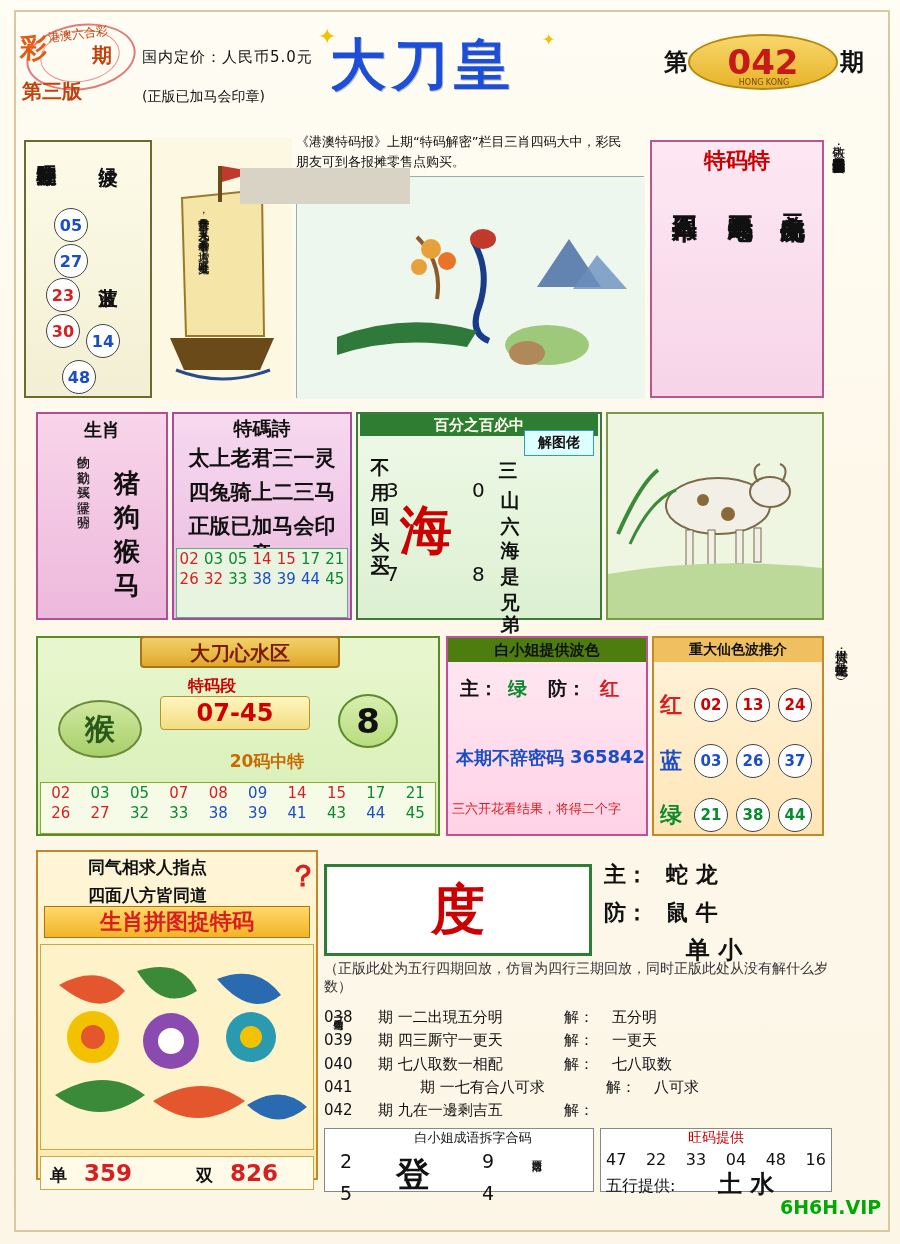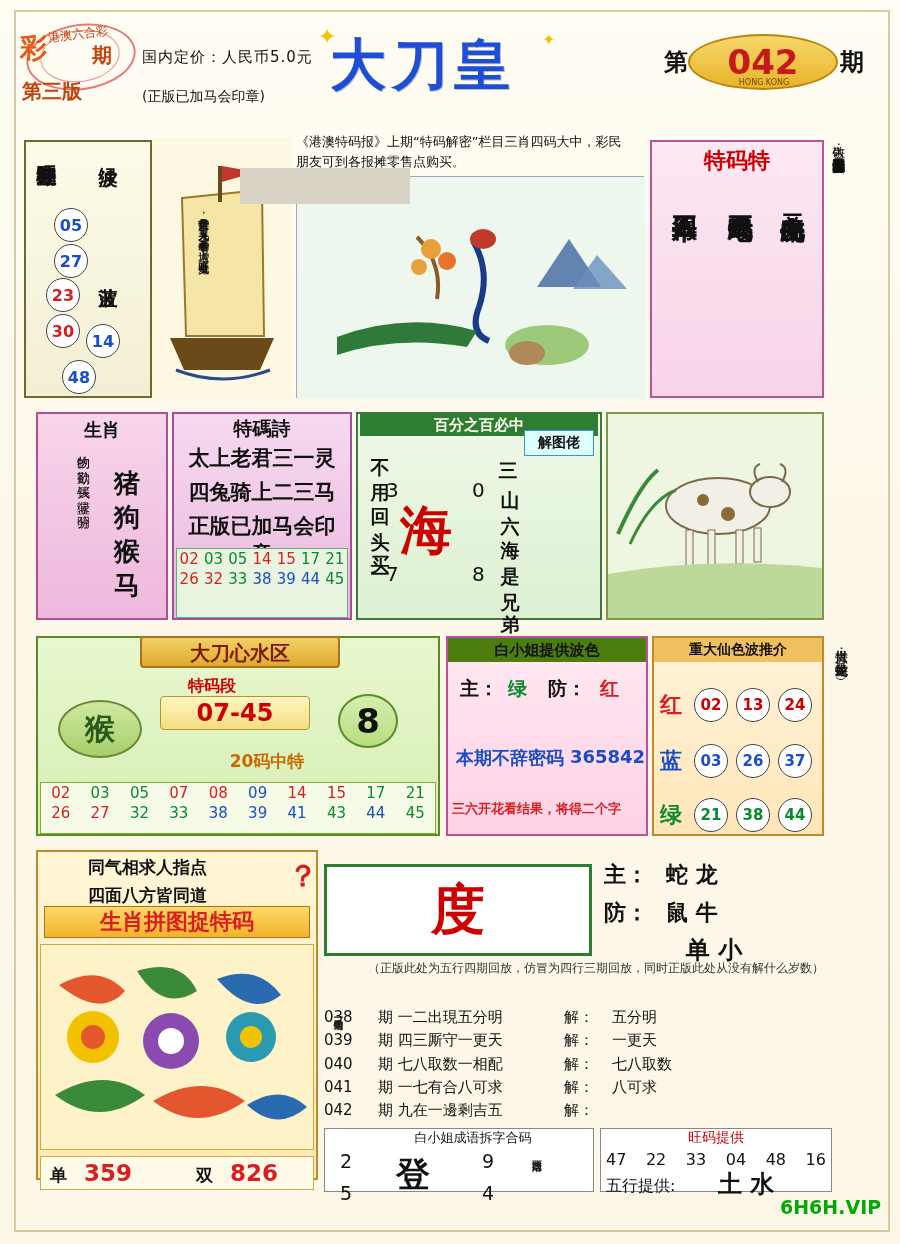--- a/index.html
+++ b/index.html
@@ -104,21 +104,21 @@
   #puz-box{left:36px;top:850px;width:282px;height:330px;
     background:linear-gradient(180deg,#fff6d8,#ffe9b0);border:2px solid #c08a2a;}
   #puz-red{left:44px;top:906px;width:266px;height:32px;
     background:linear-gradient(180deg,#ffd86a,#f2b428);border:1px solid #a8741a;}
   #puz-art{left:40px;top:944px;width:274px;height:206px;
     background:linear-gradient(180deg,#fdf3c8,#f7e6a8);border:1px solid #c9a84a;}
   #dan-shuang{left:40px;top:1156px;width:274px;height:34px;background:#fffbe8;border:1px solid #c9a84a;}
   #du-box{left:324px;top:864px;width:268px;height:92px;background:#fff;border:3px solid #2e7d32;}
   #du{font-size:54px;font-weight:bold;color:#c00;font-family:"DejaVu Serif","Liberation Serif",serif;}
   #zf-box{left:600px;top:850px;width:228px;height:110px;}
-  #note-small{left:324px;top:960px;width:508px;font-size:12px;color:#333;margin-left:44px;}
+  #note-small{left:324px;top:960px;width:508px;font-size:14px;color:#333;}
   #hist{left:324px;top:1006px;width:400px;font-size:15px;line-height:1.55;}
   #hist-side{left:328px;top:1012px;width:16px;font-size:10px;line-height:1.1;}
   #cy-box{left:324px;top:1128px;width:270px;height:64px;background:#fff;border:1px solid #888;}
   #cy-title{left:324px;top:1128px;width:270px;height:20px;font-size:13px;padding-left:28px;}
   #deng{font-size:34px;font-weight:bold;}
   #wm-box{left:600px;top:1128px;width:232px;height:64px;background:#fff;border:1px solid #888;}
   #wm-title{left:600px;top:1128px;width:232px;height:20px;font-size:14px;color:#c00;}
   #watermark{left:780px;top:1196px;font-size:19px;font-weight:bold;color:#0a0;
     text-shadow:1px 1px 0 #fff;}
   table.nums{border-collapse:collapse;width:100%;}
@@ -322,21 +322,21 @@
 </div>
 
 <div class="abs" id="bxj-box"></div>
 <div class="abs ctr" id="bxj-title">白小姐提供波色</div>
 <div class="abs" style="left:460px;top:676px;font-size:19px;font-weight:bold;">主：</div>
 <div class="abs green" style="left:508px;top:676px;font-size:19px;font-weight:bold;">绿</div>
 <div class="abs" style="left:548px;top:676px;font-size:19px;font-weight:bold;">防：</div>
 <div class="abs red" style="left:600px;top:676px;font-size:19px;font-weight:bold;">红</div>
 <div class="abs blue" style="left:456px;top:746px;font-size:18px;font-weight:bold;">本期不辞密码</div>
 <div class="abs blue" style="left:570px;top:746px;font-size:18px;font-weight:bold;">365842</div>
-<div class="abs red" style="left:452px;top:800px;width:194px;font-size:13px;font-weight:bold;">三六开花看结果，将得二个字</div>
+<div class="abs red" style="left:452px;top:800px;width:194px;font-size:13px;">三六开花看结果，将得二个字</div>
 
 <div class="abs" id="tuijian-box"></div>
 <div class="abs ctr" id="tuijian-title">重大仙色波推介</div>
 <div class="abs red" style="left:660px;top:690px;font-size:22px;font-weight:bold;">红</div>
 <div class="abs ball" style="left:694px;top:688px;width:34px;height:34px;font-size:15px;color:#c00;">02</div>
 <div class="abs ball" style="left:736px;top:688px;width:34px;height:34px;font-size:15px;color:#c00;">13</div>
 <div class="abs ball" style="left:778px;top:688px;width:34px;height:34px;font-size:15px;color:#c00;">24</div>
 <div class="abs blue" style="left:660px;top:746px;font-size:22px;font-weight:bold;">蓝</div>
 <div class="abs ball" style="left:694px;top:744px;width:34px;height:34px;font-size:15px;color:#1a4ec4;">03</div>
 <div class="abs ball" style="left:736px;top:744px;width:34px;height:34px;font-size:15px;color:#1a4ec4;">26</div>
@@ -407,21 +407,21 @@
     <span>一更天</span>
   </div>
   <div style="display:flex;">
     <span style="width:54px;">040</span>
     <span style="width:186px;">期 七八取数一相配</span>
     <span style="width:48px;">解：</span>
     <span>七八取数</span>
   </div>
   <div style="display:flex;">
     <span style="width:54px;">041</span>
-    <span style="width:186px;">期 一七有合八可求</span>
+    <span style="width:186px;margin-left:42px;">期 一七有合八可求</span>
     <span style="width:48px;">解：</span>
     <span>八可求</span>
   </div>
   <div style="display:flex;">
     <span style="width:54px;">042</span>
     <span style="width:186px;">期 九在一邊剩吉五</span>
     <span style="width:48px;">解：</span>
     <span></span>
   </div>
 </div>

